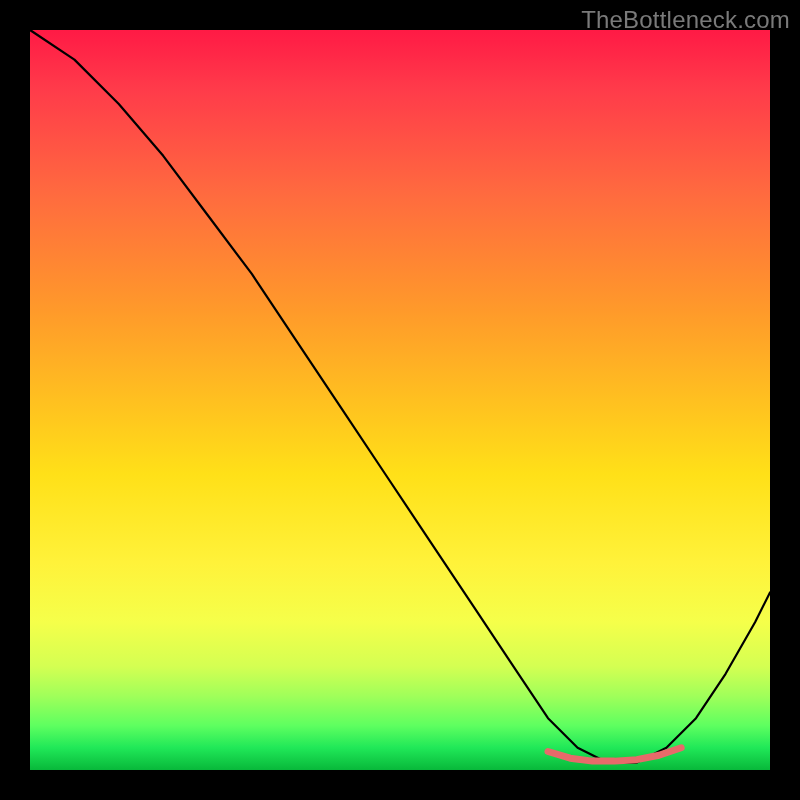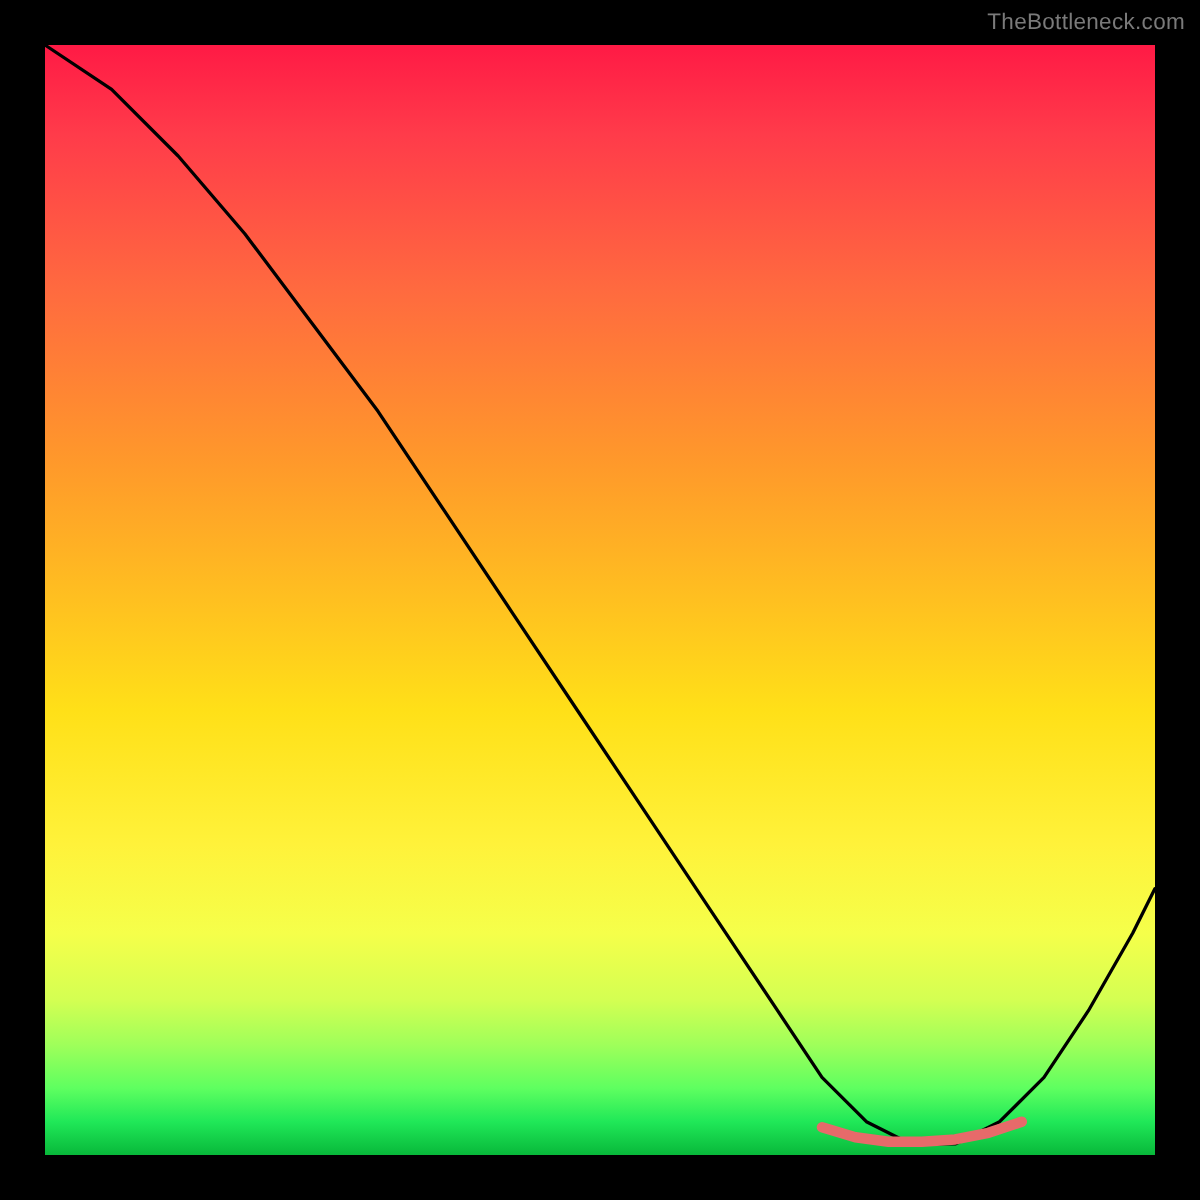--- a/index.html
+++ b/index.html
@@ -41,21 +41,21 @@
       #5eff60 94%,
       #20e858 97%,
       #08b83a 100%
     );
   }
   .watermark {
     position: absolute;
     top: 6px;
     right: 10px;
     color: #7a7a7a;
-    font-size: 15px;
+    font-size: 24px;
     font-weight: 500;
     letter-spacing: 0.2px;
     user-select: none;
   }
   svg.curve {
     position: absolute;
     left: 0;
     top: 0;
     width: 740px;
     height: 740px;

